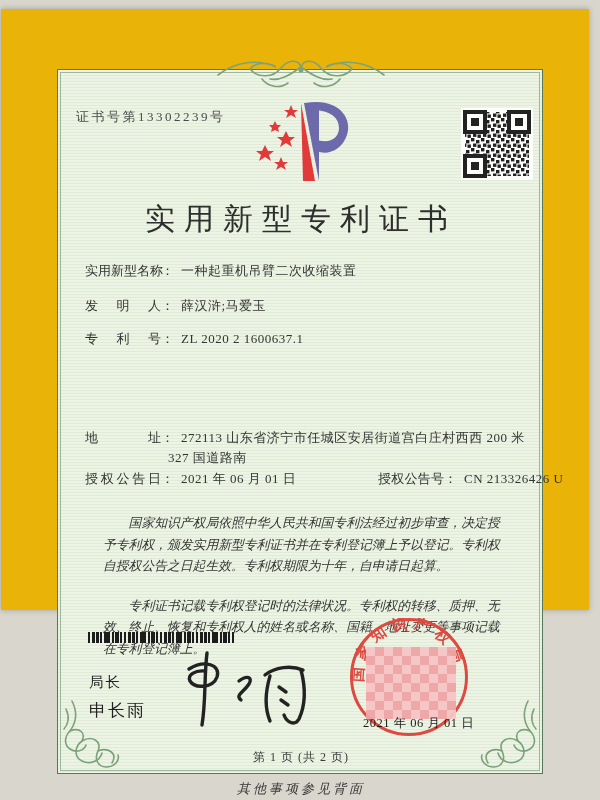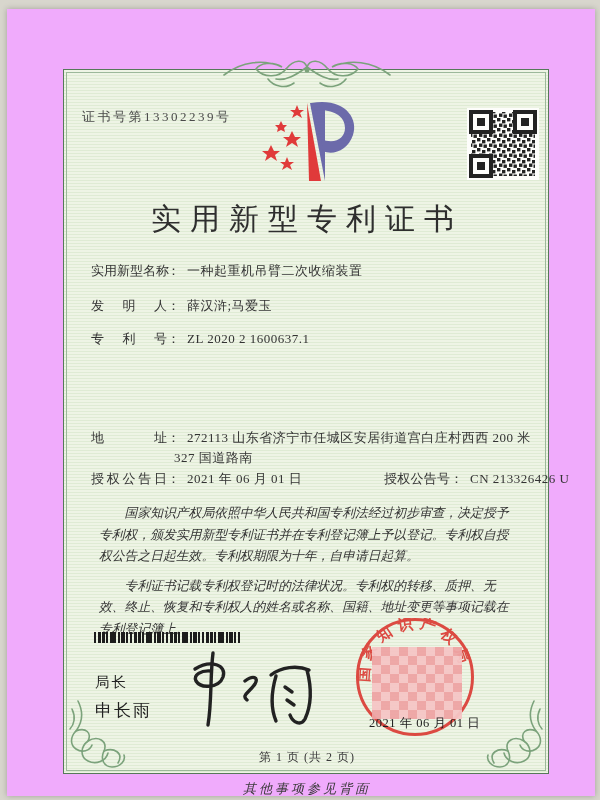--- a/index.html
+++ b/index.html
@@ -3,22 +3,22 @@
 <meta charset="utf-8">
 <style>
   html,body{margin:0;padding:0;}
   body{
     width:600px;height:800px;position:relative;overflow:hidden;
     background:#d8d6cd;
     font-family:"Liberation Serif","DejaVu Serif",serif;
     color:#333;
   }
   .paper{
-    position:absolute;left:7px;top:9px;width:588px;height:787px;
-    background:#f0abfc;
+    position:absolute;left:1px;top:9px;width:588px;height:601px;
+    background:#eab308;
     box-shadow:0 0 6px rgba(0,0,0,.25);
   }
   
   .frame{
     position:absolute;left:56px;top:60px;width:484px;height:703px;
     border:1.5px solid #56795a;
     background:
       repeating-linear-gradient(180deg,#eef4e5 0px,#eef4e5 2px,#dfebd4 2px,#dfebd4 3px);
   }
   .frame-inner{
@@ -44,21 +44,21 @@
   .fcolon{display:inline-block;margin-right:7px;}
   .fvalue{letter-spacing:.5px;margin-top:16px;}
   .addr2{position:absolute;left:167px;top:440px;font-size:13px;letter-spacing:.5px;}
   .pair2{position:absolute;left:293px;top:0;}
   .pair2 .flabel{width:66px;}
   .paras{
     position:absolute;left:84px;top:486px;width:436px;
     font-size:12.8px;line-height:21.5px;color:#333;
     font-style:italic;
   }
-  .paras p{margin:8px;text-indent:2em;}
+  .paras p{margin:18px;text-indent:2em;}
   .barcode{
     position:absolute;left:87px;top:623px;width:146px;height:11px;
     background-image:
       repeating-linear-gradient(90deg,#1c1c1c 0 2px,transparent 2px 4px),
       repeating-linear-gradient(90deg,#1c1c1c 0 1px,transparent 1px 6px),
       repeating-linear-gradient(90deg,#1c1c1c 0 2px,transparent 2px 9px);
   }
   .director-label{position:absolute;left:88px;top:664px;font-size:14.5px;letter-spacing:2px;color:#222;font-family:"Liberation Sans","DejaVu Sans",sans-serif;}
   .director-name{position:absolute;left:88px;top:690px;font-size:17px;letter-spacing:2px;color:#222;font-family:Liberation Serif, serif;}
   .signature{position:absolute;left:168px;top:634px;}

